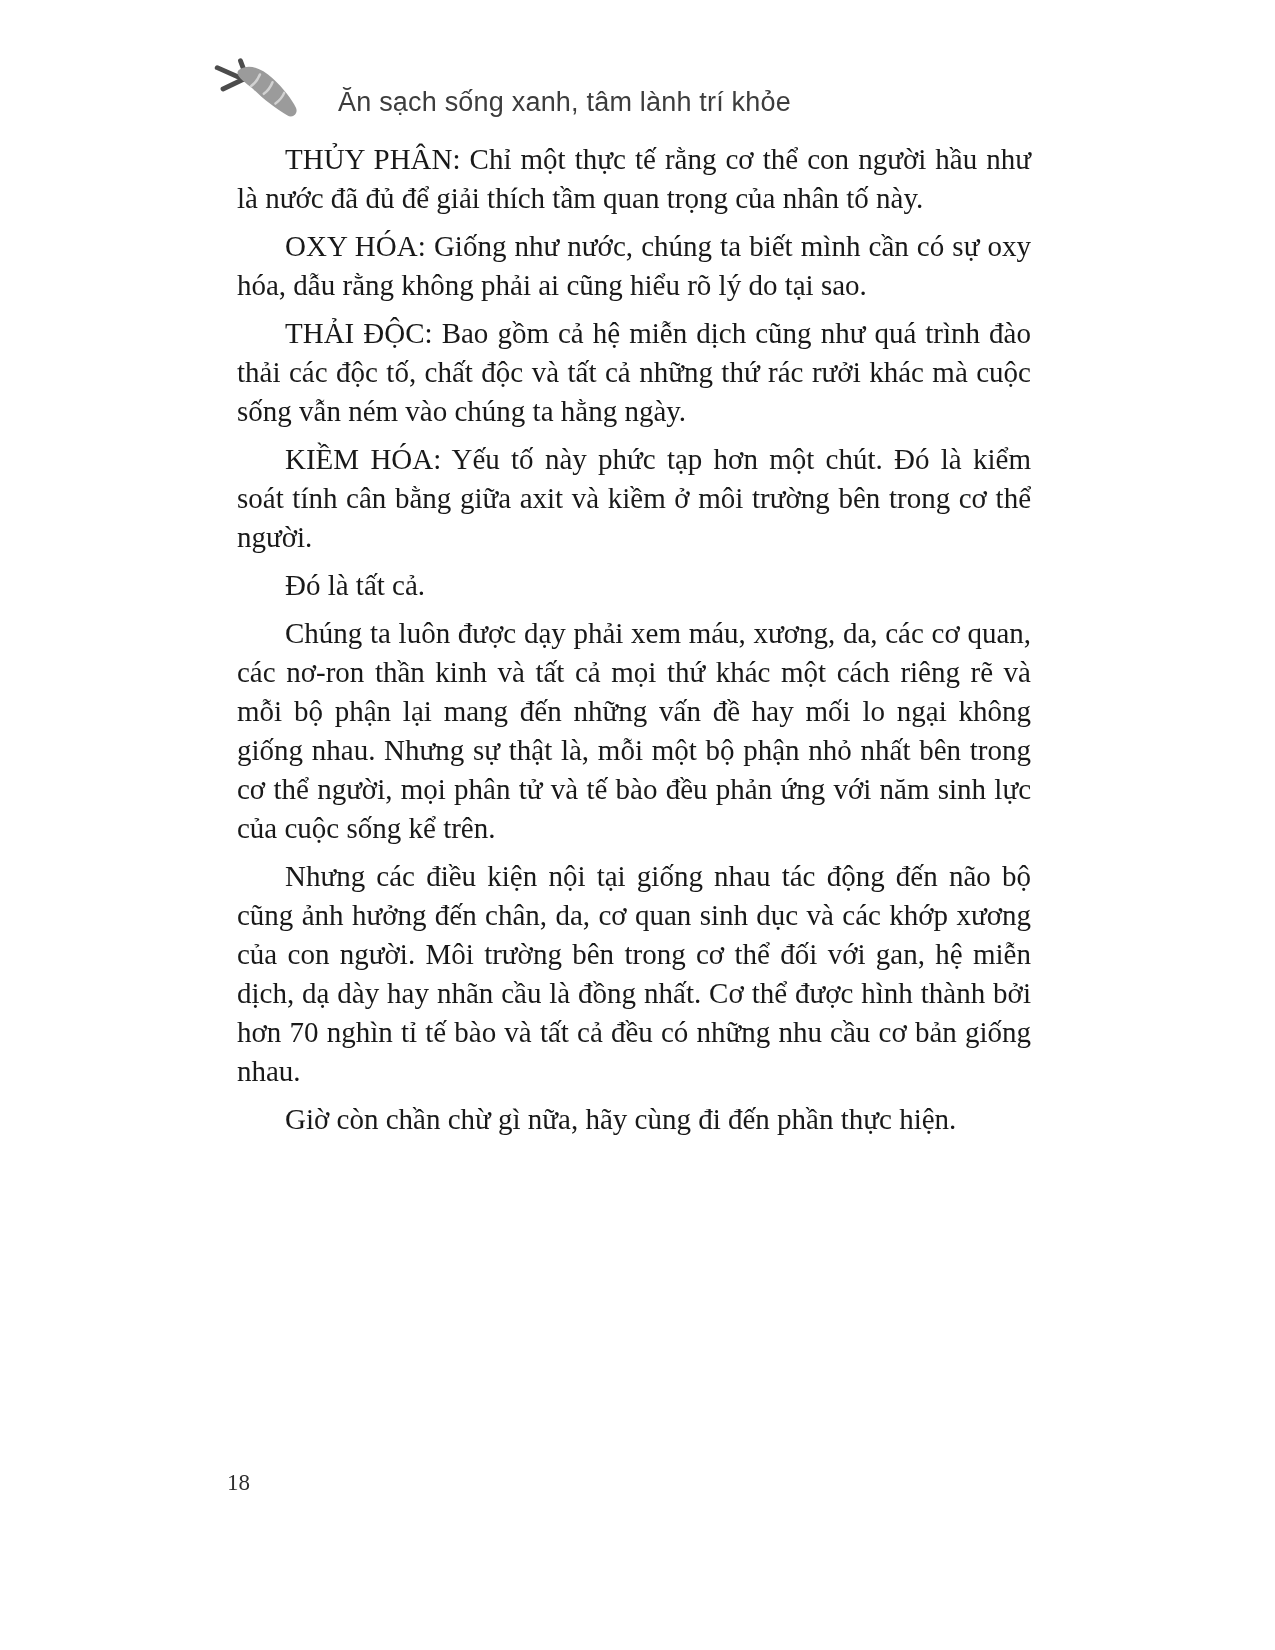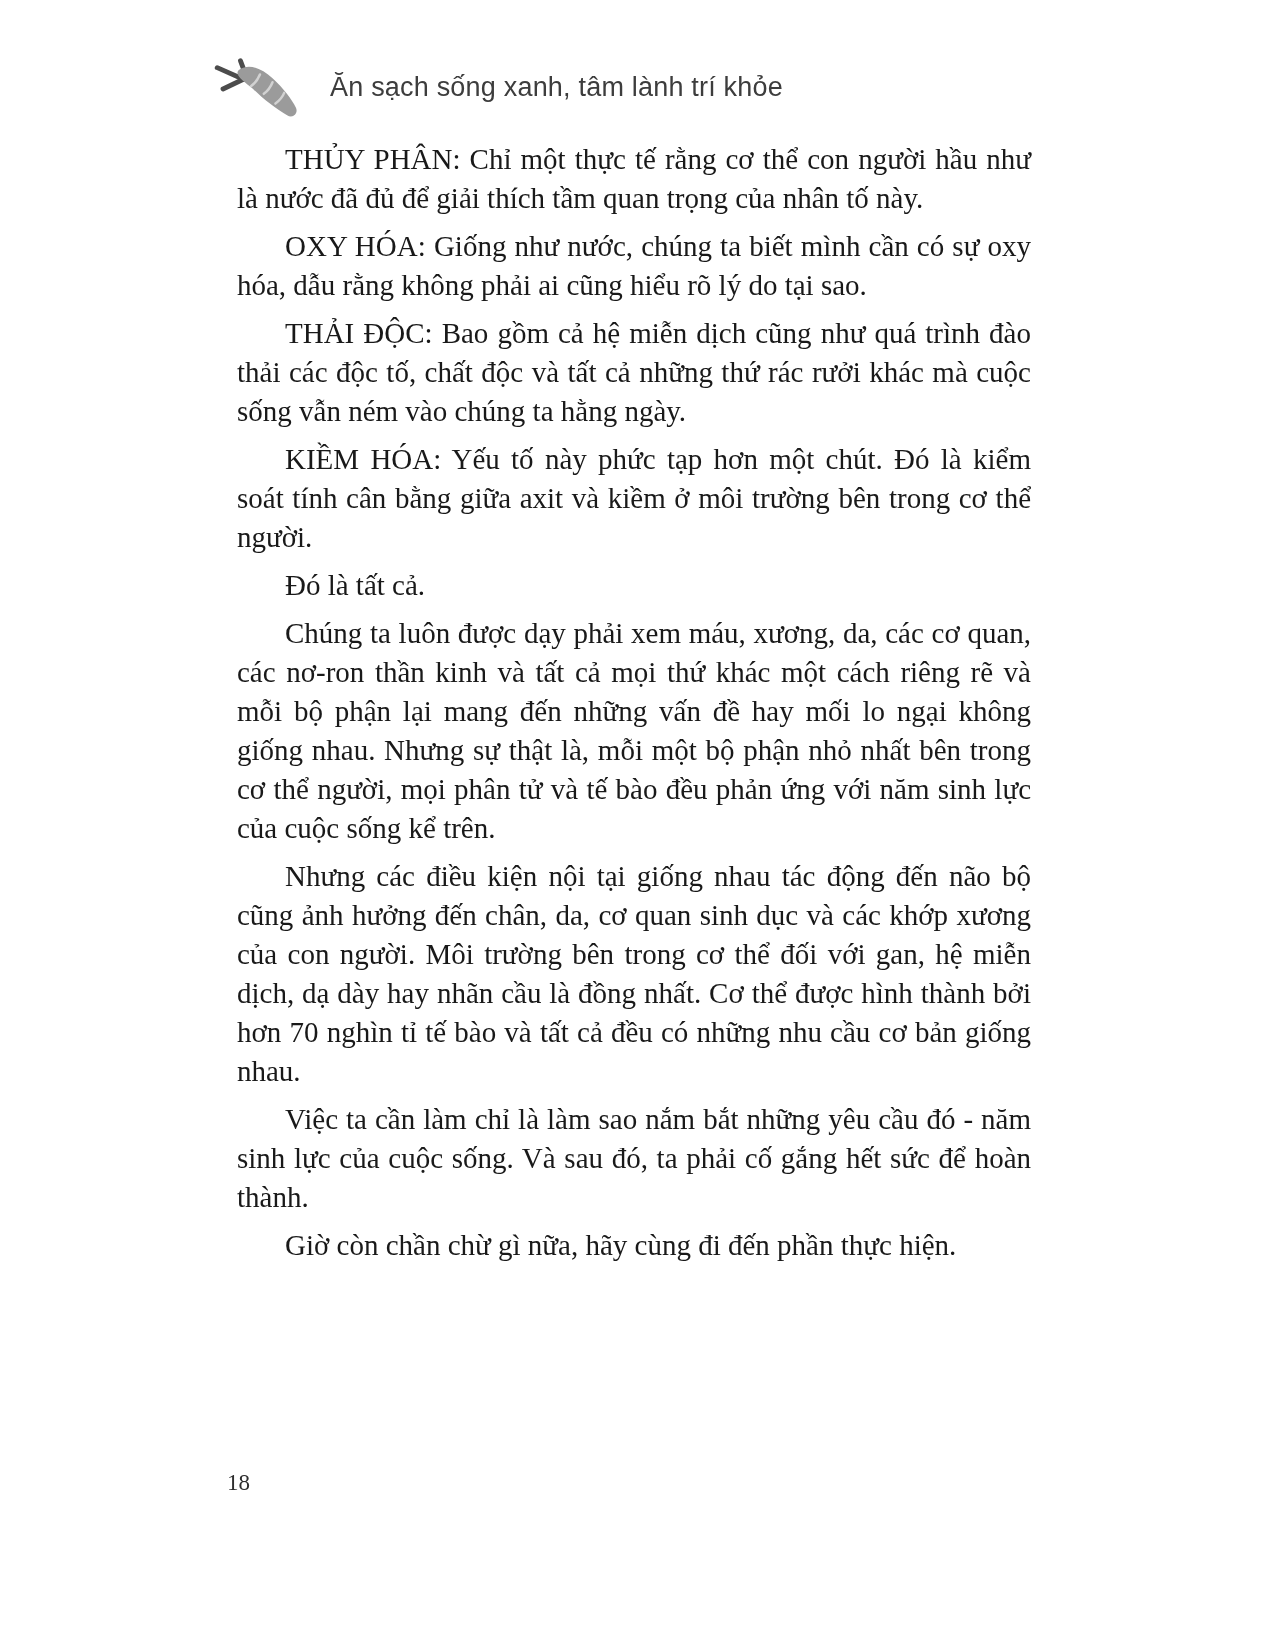--- a/index.html
+++ b/index.html
@@ -13,22 +13,22 @@
     height: 1650px;
     background: #ffffff;
     overflow: hidden;
     font-family: "Liberation Serif", serif;
   }
   .page-header {
     position: absolute;
     top: 56px;
     left: 208px;
     display: flex;
-    align-items: center;
-    gap: 24px;
+    align-items: flex-end;
+    gap: 32px;
   }
   .carrot {
     width: 98px;
     height: 66px;
     flex: 0 0 auto;
   }
   .header-title {
     font-family: "Liberation Sans", sans-serif;
     font-size: 27px;
     color: #3d3d3d;
@@ -78,19 +78,18 @@
   </div>
 
   <div class="body-text">
     <p>THỦY PHÂN: Chỉ một thực tế rằng cơ thể con người hầu như là nước đã đủ để giải thích tầm quan trọng của nhân tố này.</p>
     <p>OXY HÓA: Giống như nước, chúng ta biết mình cần có sự oxy hóa, dẫu rằng không phải ai cũng hiểu rõ lý do tại sao.</p>
     <p>THẢI ĐỘC: Bao gồm cả hệ miễn dịch cũng như quá trình đào thải các độc tố, chất độc và tất cả những thứ rác rưởi khác mà cuộc sống vẫn ném vào chúng ta hằng ngày.</p>
     <p>KIỀM HÓA: Yếu tố này phức tạp hơn một chút. Đó là kiểm soát tính cân bằng giữa axit và kiềm ở môi trường bên trong cơ thể người.</p>
     <p>Đó là tất cả.</p>
     <p>Chúng ta luôn được dạy phải xem máu, xương, da, các cơ quan, các nơ-ron thần kinh và tất cả mọi thứ khác một cách riêng rẽ và mỗi bộ phận lại mang đến những vấn đề hay mối lo ngại không giống nhau. Nhưng sự thật là, mỗi một bộ phận nhỏ nhất bên trong cơ thể người, mọi phân tử và tế bào đều phản ứng với năm sinh lực của cuộc sống kể trên.</p>
     <p>Nhưng các điều kiện nội tại giống nhau tác động đến não bộ cũng ảnh hưởng đến chân, da, cơ quan sinh dục và các khớp xương của con người. Môi trường bên trong cơ thể đối với gan, hệ miễn dịch, dạ dày hay nhãn cầu là đồng nhất. Cơ thể được hình thành bởi hơn 70 nghìn tỉ tế bào và tất cả đều có những nhu cầu cơ bản giống nhau.</p>
-    <p>Việc ta cần làm chỉ là làm sao nắm bắt những yêu cầu đó - năm sinh lực của cuộc sống. Và sau đó, ta phải cố gắng hết sức để hoàn thành.</p>
     <p>Giờ còn chần chừ gì nữa, hãy cùng đi đến phần thực hiện.</p>
   </div>
 
   <div class="page-number">18</div>
 
 </div>
 
 </body></html>

